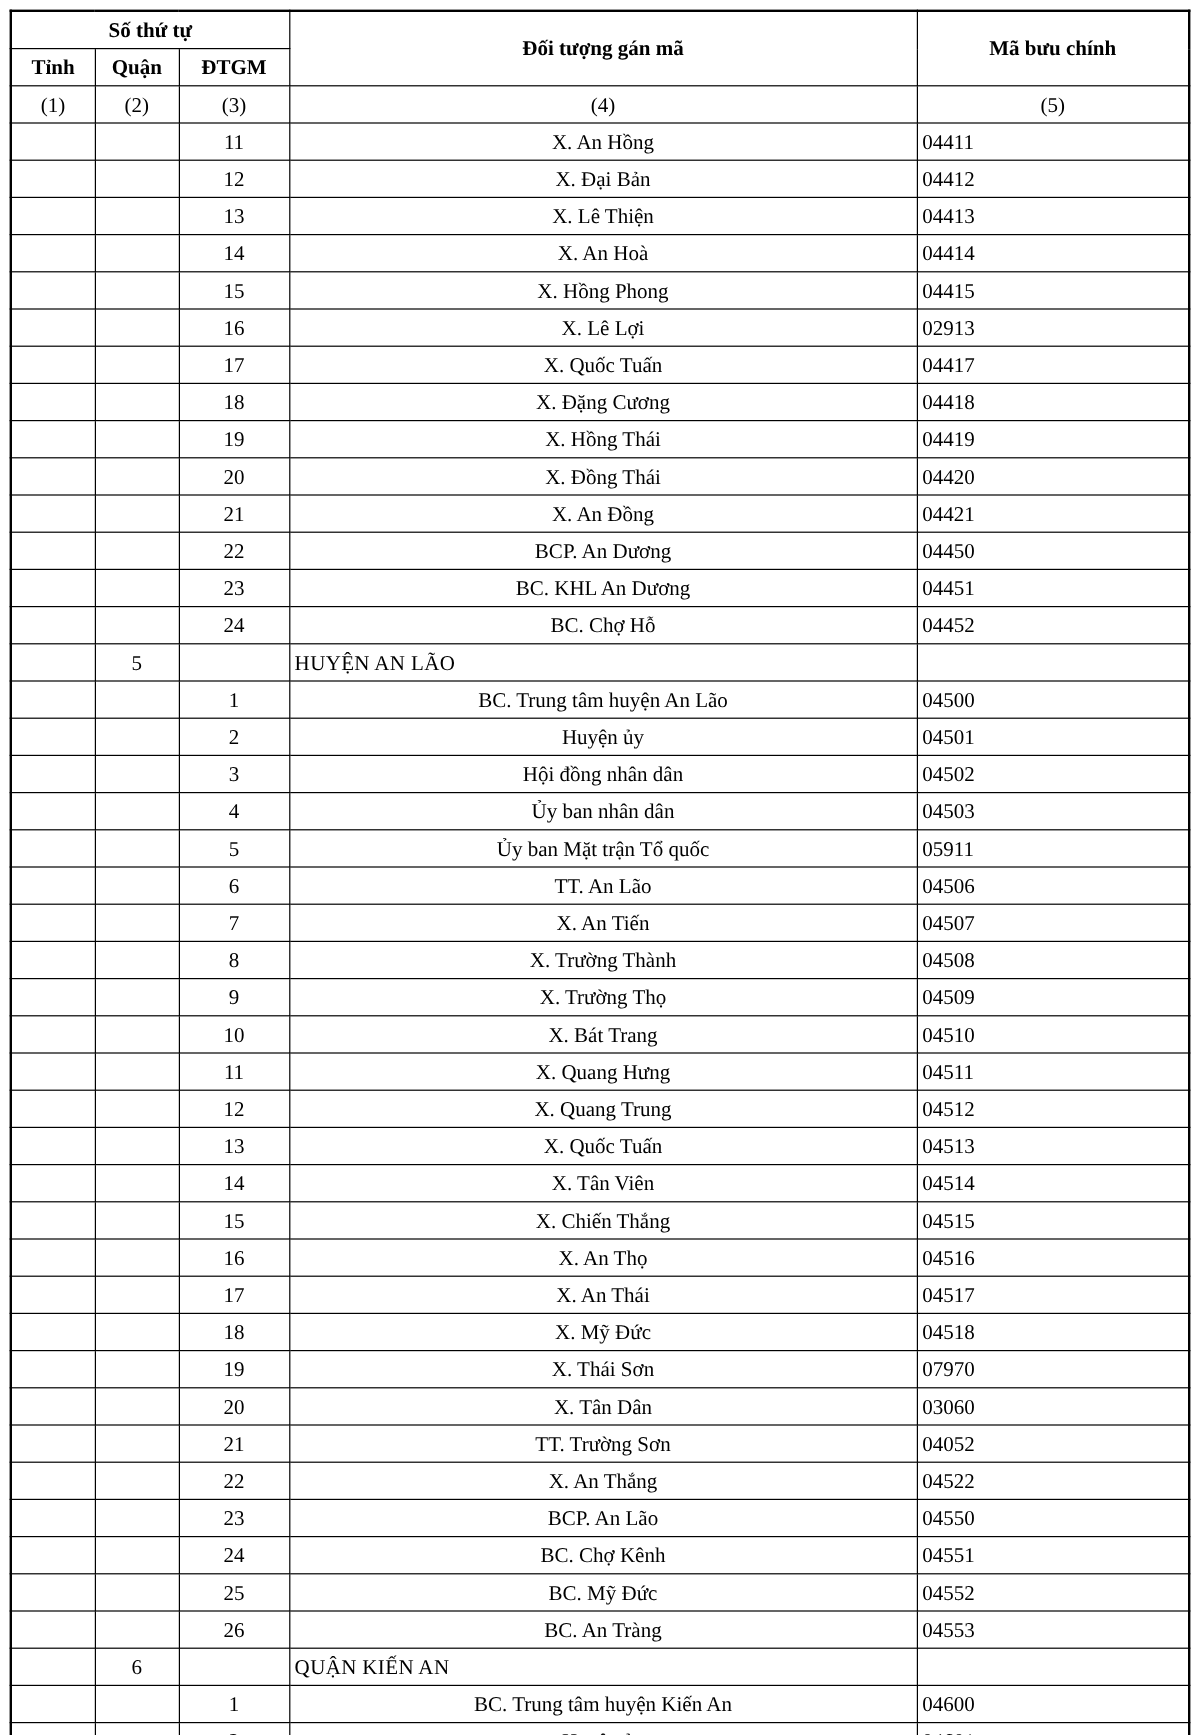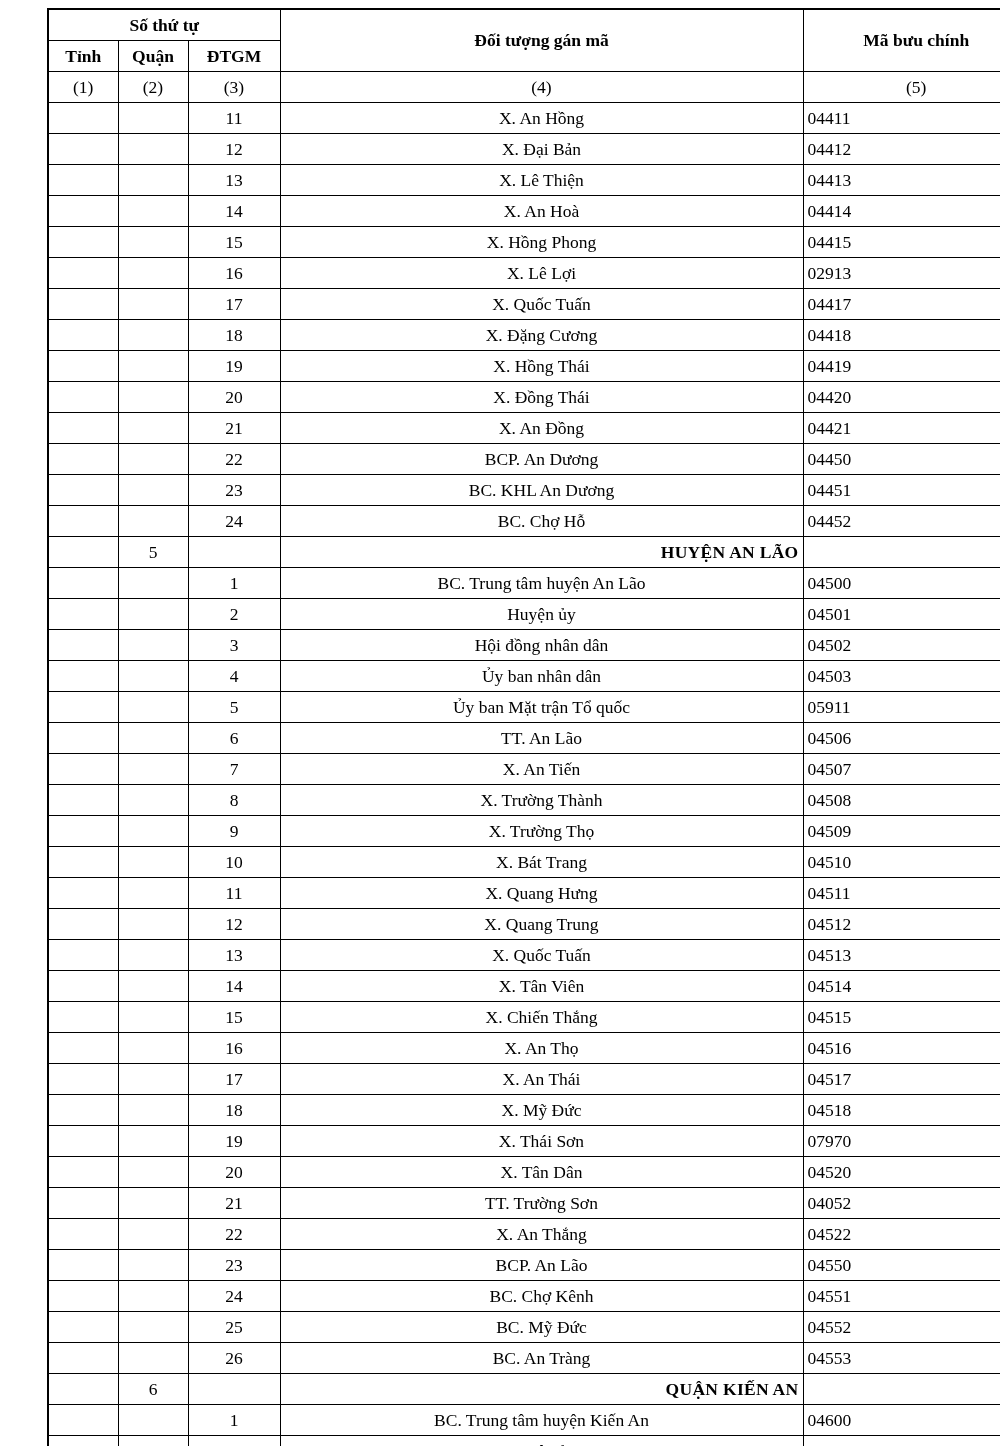--- a/index.html
+++ b/index.html
@@ -14,21 +14,20 @@
     font-family: "Liberation Serif", "DejaVu Serif", serif;
     color: #000000;
     overflow: hidden;
   }
   #sheet {
     position: relative;
     width: 860px;
     height: 1446px;
     box-sizing: border-box;
     padding: 8px 10px 10px 8px;
-    margin-left: 39px;
   }
   table.postal {
     width: 982px;
     border-collapse: collapse;
     table-layout: fixed;
     border: 2px solid #000;
     font-size: 17.5px;
   }
   table.postal col.c-tinh   { width: 70px;  }
   table.postal col.c-quan   { width: 70px;  }
@@ -70,22 +69,22 @@
     text-align: center;
   }
   td.col-doituong {
     text-align: center;
     padding-left: 8px;
   }
   td.col-ma {
     text-align: left;
   }
   tr.section td.col-doituong {
-    text-align: right;
-    font-weight: bold;
+    text-align: left;
+    font-weight: normal;
     letter-spacing: 0.3px;
   }
   tr.section td {
     border-top: 1.6px solid #000;
     border-bottom: 1.6px solid #000;
   }
   tr.section td.col-quan {
     font-weight: normal;
   }
 </style>
@@ -357,21 +356,21 @@
           <td class="col-quan"></td>
           <td class="col-dtgm">19</td>
           <td class="col-doituong">X. Thái Sơn</td>
           <td class="col-ma">07970</td>
         </tr>
         <tr>
           <td class="col-tinh"></td>
           <td class="col-quan"></td>
           <td class="col-dtgm">20</td>
           <td class="col-doituong">X. Tân Dân</td>
-          <td class="col-ma">04520</td>
+          <td class="col-ma">03060</td>
         </tr>
         <tr>
           <td class="col-tinh"></td>
           <td class="col-quan"></td>
           <td class="col-dtgm">21</td>
           <td class="col-doituong">TT. Trường Sơn</td>
           <td class="col-ma">04052</td>
         </tr>
         <tr>
           <td class="col-tinh"></td>

